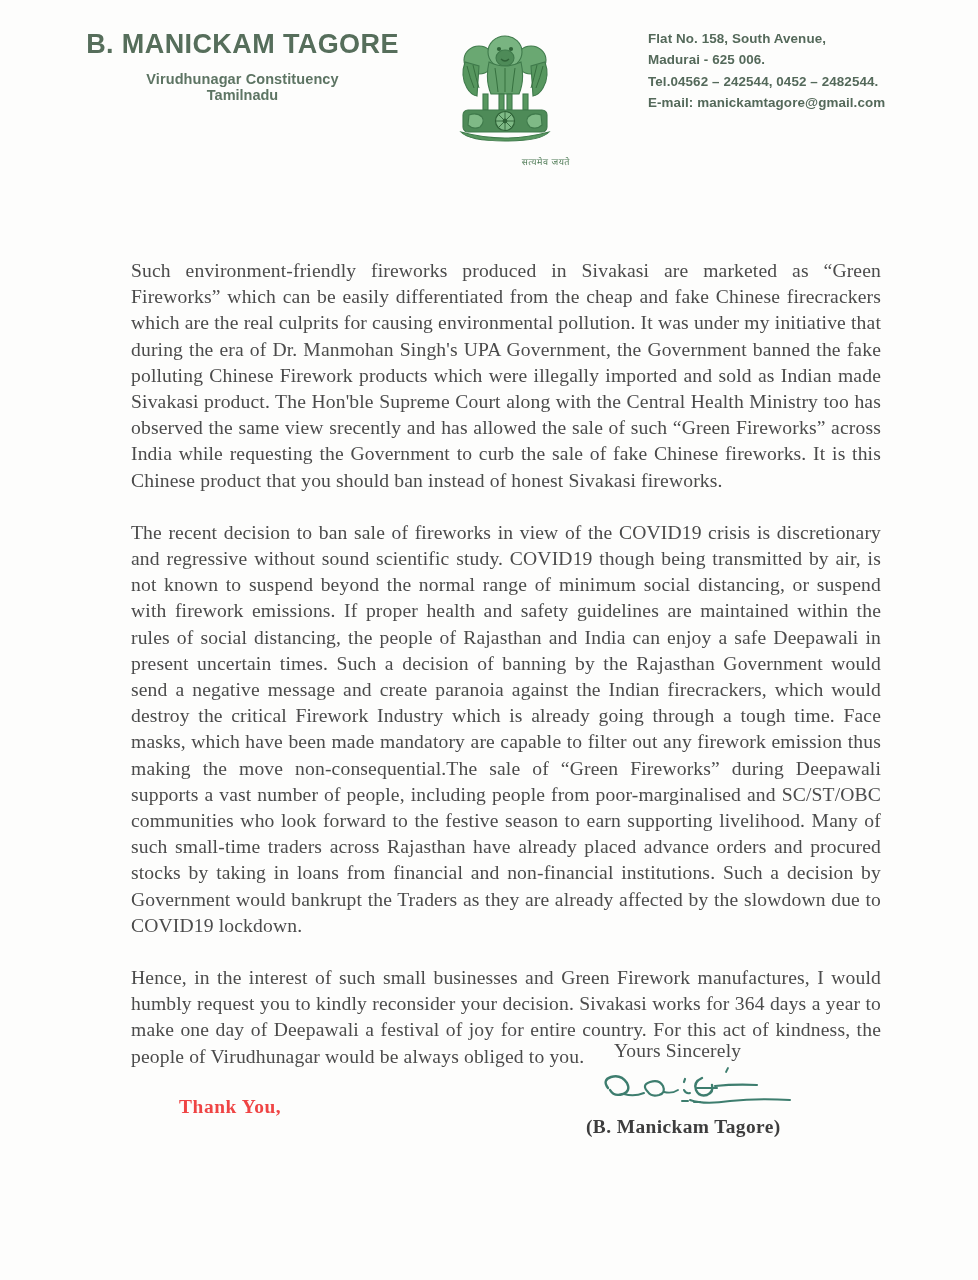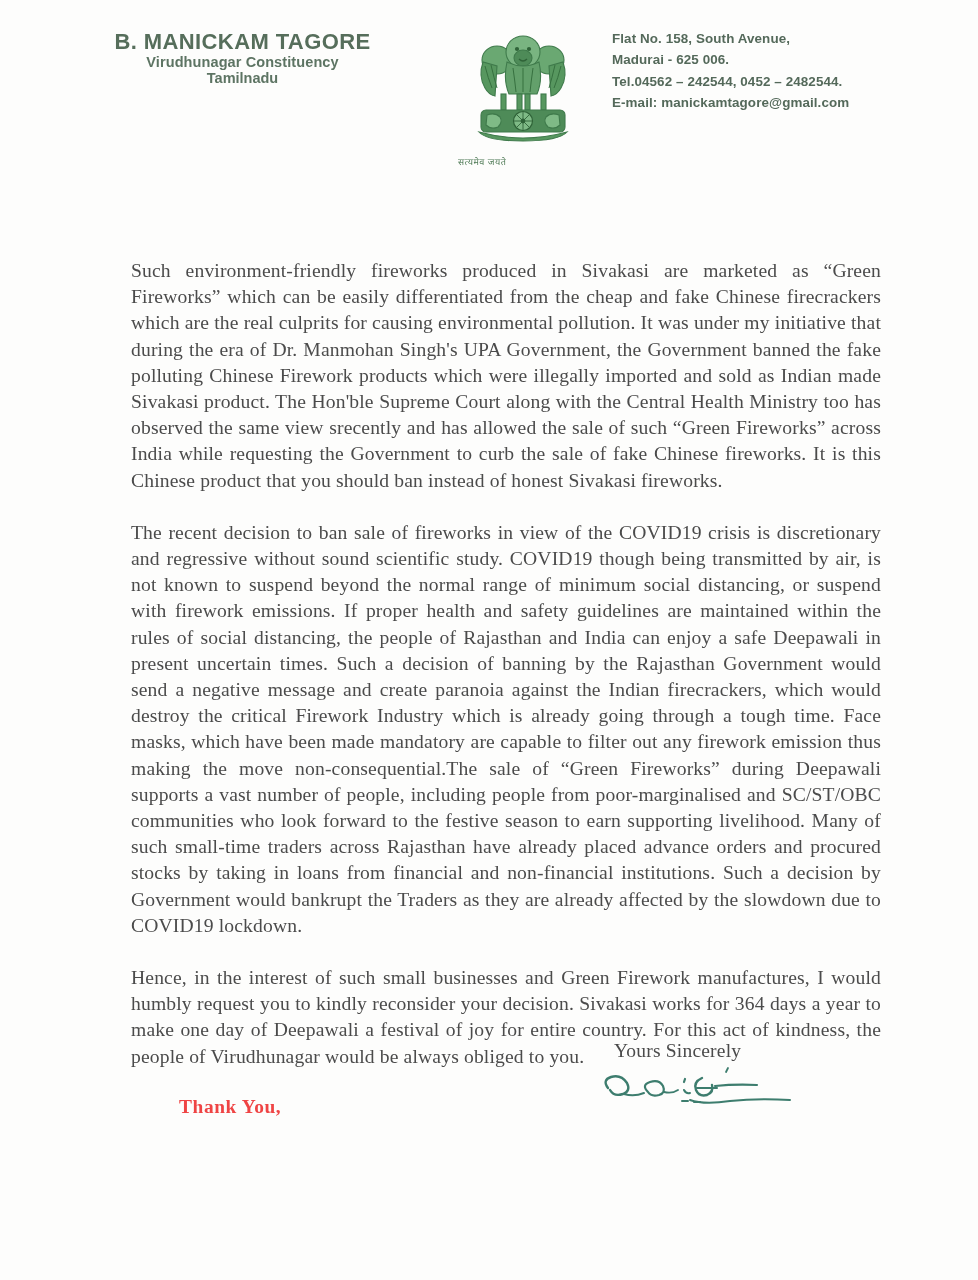--- a/index.html
+++ b/index.html
@@ -28,59 +28,60 @@
   .lh-left {
     position: absolute;
     left: 60px;
     top: 8px;
     width: 365px;
     text-align: center;
     color: #5d7463;
     font-family: "Liberation Sans", "DejaVu Sans", sans-serif;
   }
   .lh-name {
-    font-size: 22px;
+    font-size: 27px;
     font-weight: bold;
     letter-spacing: 0.4px;
     line-height: 1.1;
     color: #566e5b;
     text-align: center;
   }
   .lh-constituency {
+    margin-top: 11px;
     font-size: 14.5px;
     font-weight: bold;
     letter-spacing: 0.1px;
     color: #5d7463;
   }
   .lh-state {
     font-size: 14.5px;
     font-weight: bold;
     color: #5d7463;
   }
 
   .lh-emblem {
     position: absolute;
-    left: 458px;
+    left: 440px;
     top: 0px;
     width: 130px;
     height: 155px;
-    text-align: left;
+    text-align: right;
   }
   .lh-emblem svg { display: block; margin: 0 auto; }
   .lh-motto {
     font-family: "Liberation Sans", "DejaVu Sans", sans-serif;
     font-size: 9px;
     color: #4e7a55;
     letter-spacing: 0.5px;
     margin-top: 1px;
   }
 
   .lh-right {
     position: absolute;
-    left: 612px;
+    left: 648px;
     top: 6px;
     width: 320px;
     color: #54695a;
     font-family: "Liberation Sans", "DejaVu Sans", sans-serif;
     font-size: 13.4px;
     font-weight: bold;
     line-height: 21.4px;
     letter-spacing: 0.1px;
   }
   .lh-right div { white-space: nowrap; }
@@ -232,15 +233,16 @@
         <path d="M86 26 q2 4 6 3" stroke-width="2"></path>
         <path d="M104 14 q-9 4 -6 12 q3 7 11 5 q7 -3 5 -10" stroke-width="2.4"></path>
         <path d="M99 24 l20 0" stroke-width="2"></path>
         <path d="M117 22 q20 -2 42 -1" stroke-width="2.1"></path>
         <path d="M128 8 l2 -4" stroke-width="1.8"></path>
         <path d="M92 36 q14 5 40 1 q28 -3 60 -1" stroke-width="2"></path>
         <path d="M84 37 l6 0 M96 38 l6 0" stroke-width="2"></path>
       </g>
     </svg>
 
+    <div class="sign-name">(B. Manickam Tagore)</div>
   </div>
 
 </div>
 
 </body></html>

